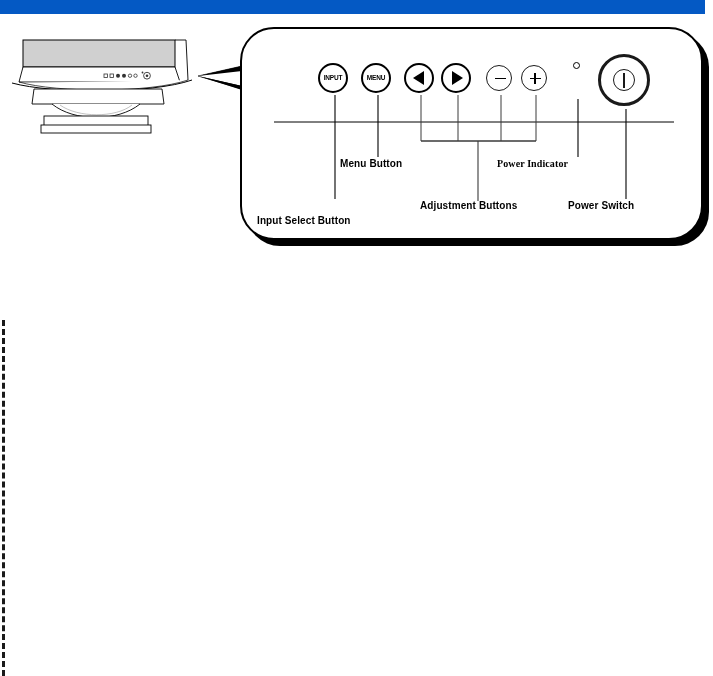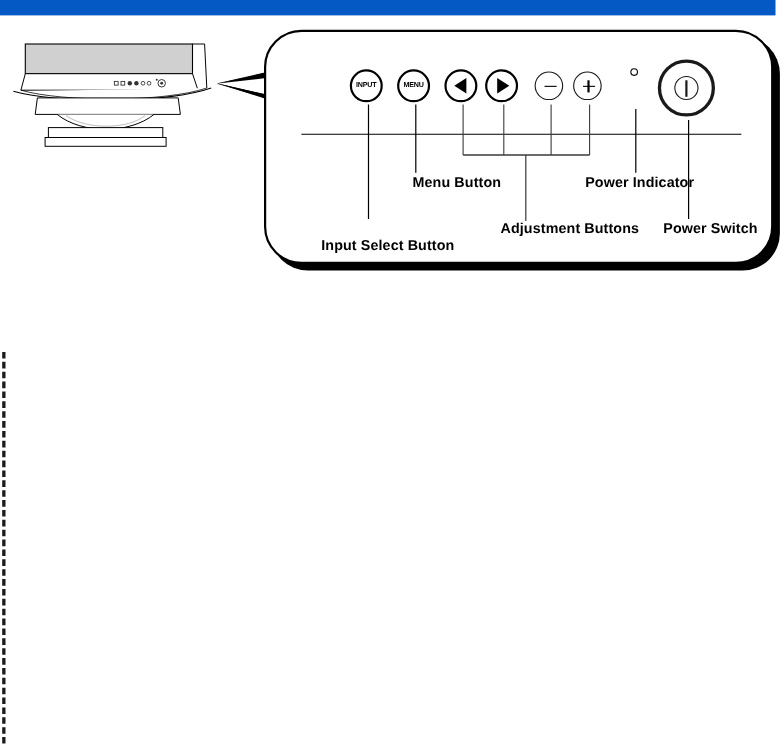--- a/index.html
+++ b/index.html
@@ -168,30 +168,29 @@
     left: 0; top: 0;
     width: 463px; height: 213px;
     pointer-events: none;
   }
   #leader-lines svg { display: block; }
 
   
   .callout-label {
     position: absolute;
     font-family: "Liberation Sans", sans-serif;
-    font-size: 13px;
+    font-size: 10px;
     font-weight: bold;
     color: #000000;
     white-space: nowrap;
     letter-spacing: 0.1px;
     user-select: none;
-    margin-left: 35px;
   }
   #label-menu-button     { left: 340px; top: 158px; }
-  #label-power-indicator { left: 497px; top: 158px; }
+  #label-power-indicator { left: 497px; top: 158px; font-family: Liberation Serif, serif; }
   #label-input-select    { left: 257px; top: 215px; }
   #label-adjustment      { left: 420px; top: 200px; }
   #label-power-switch    { left: 568px; top: 200px; }
 </style>
 </head>
 <body>
 
 <div id="top-banner"></div>
 
 <div id="left-dashed-rule"></div>

